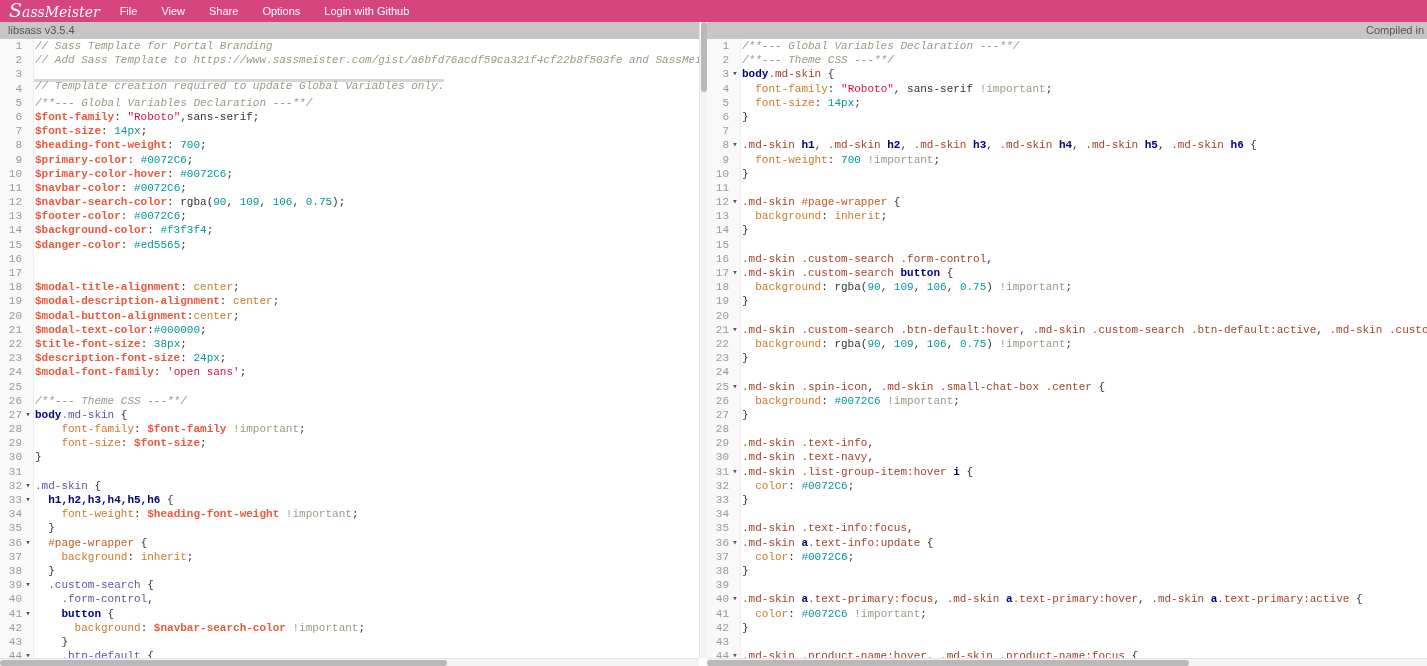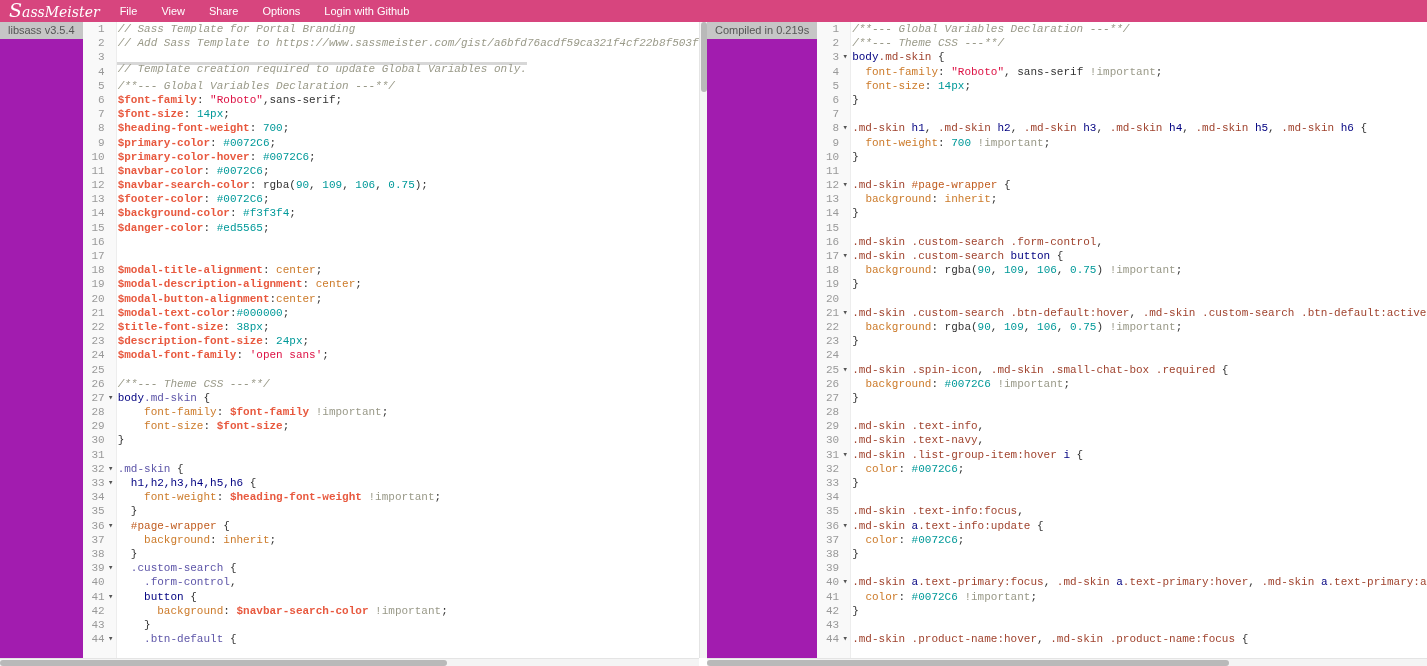--- a/index.html
+++ b/index.html
@@ -13,21 +13,21 @@
     display: flex; align-items: center; padding: 8px 9px; gap: 20px;
   }
   .logo {
     display: block; font-family: "DejaVu Serif", serif; font-style: italic;
     font-size: 14px; line-height: 22px; cursor: pointer; white-space: nowrap;
   }
   .logo::first-letter { font-size: 19px; }
   .menu { display: flex; gap: 24px; font-size: 11px; }
   .menu-item { cursor: pointer; line-height: 22px; white-space: nowrap; }
   .main { display: flex; height: 644px; }
-  .pane { display: flex; position: relative; background: #a21caf; }
+  .pane { display: flex; flex-direction: column; position: relative; background: #a21caf; }
   .pane-left { width: 707px; }
   .divider { width: 5px; background: #c9c9c9; cursor: col-resize; }
   .pane-right { flex: 1; }
   .pane-toolbar {
     height: 17px; background: #c6c6c6; color: #555;
     font-size: 11px; line-height: 17px; padding: 0 8px; flex: none;
   }
   .pane-right .pane-toolbar { text-align: right; }
   .editor {
     flex: 1; position: relative; overflow: hidden; background: #fff;
@@ -44,21 +44,21 @@
   .code { white-space: pre; color: #333; padding-left: 1px; }
   .code.hl { background: #d7d7d7; margin-top: 12px; }
   
   .tk-c { color: #999988; font-style: italic; }
   .tk-v { color: #e8593f; font-weight: bold; }
   .tk-p { color: #cc7a29; }
   .tk-s { color: #dd1144; }
   .tk-n { color: #009999; }
   .tk-k { color: #cc7a29; }
   .tk-i { color: #999988; }
-  .tk-t { color: #000080; }
+  .tk-t { color: #000080; font-weight: bold; }
   .tk-d { color: #c05c1f; }
   .pane-left  .tk-q { color: #5d55a8; }
   .pane-right .tk-q { color: #a0432e; }
   
   .vscroll {
     position: absolute; top: 0; right: 0; bottom: 8px; width: 8px;
     background: #f4f4f4; border-left: 1px solid #e4e4e4;
   }
   .vthumb { position: absolute; left: 1px; width: 6px; background: #b9b9b9; border-radius: 3px; }
   .hscroll {
@@ -444,21 +444,21 @@
             <span class="code"><span>}</span></span>
           </div>
           <div class="line">
             <span class="ln">24</span>
             <span class="fold"></span>
             <span class="code"></span>
           </div>
           <div class="line">
             <span class="ln">25</span>
             <span class="fold">▾</span>
-            <span class="code"><span class="tk-q">.md-skin .spin-icon</span><span>, </span><span class="tk-q">.md-skin .small-chat-box .required</span><span> {</span></span>
+            <span class="code"><span class="tk-q">.md-skin .spin-icon</span><span>, </span><span class="tk-q">.md-skin .small-chat-box .center</span><span> {</span></span>
           </div>
           <div class="line">
             <span class="ln">26</span>
             <span class="fold"></span>
             <span class="code"><span>  </span><span class="tk-p">background</span><span>: </span><span class="tk-n">#0072C6</span><span class="tk-i"> !important</span><span>;</span></span>
           </div>
           <div class="line">
             <span class="ln">27</span>
             <span class="fold"></span>
             <span class="code"><span>}</span></span>

